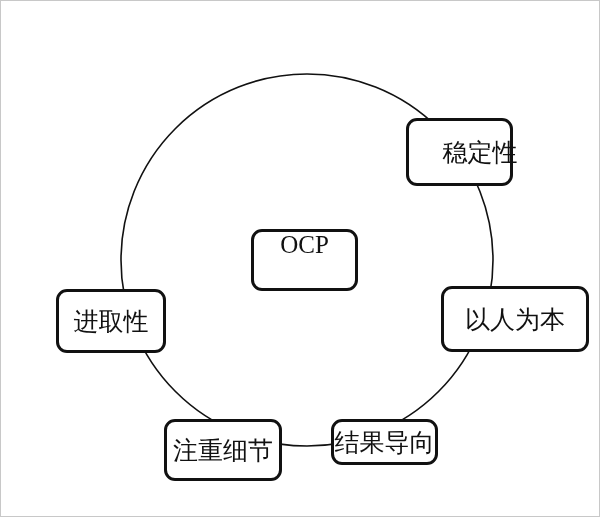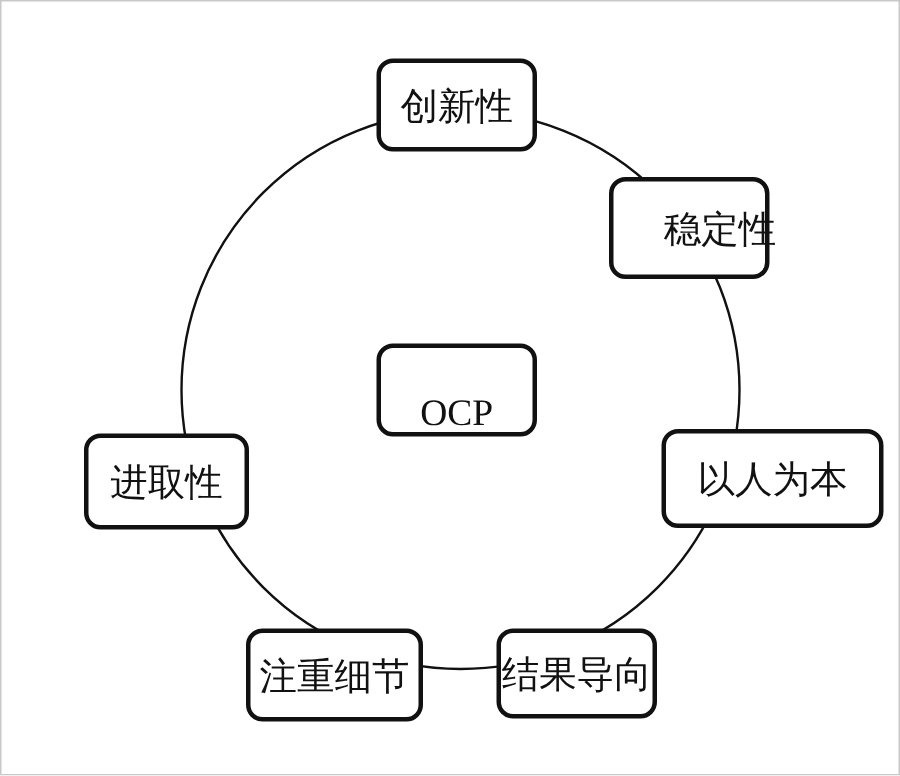--- a/index.html
+++ b/index.html
@@ -43,54 +43,51 @@
     letter-spacing: 0px;
     white-space: nowrap;
   }
   .center-node {
     position: absolute;
     box-sizing: border-box;
     background: #ffffff;
     border: 3px solid #111111;
     border-radius: 11px;
     display: flex;
-    align-items: flex-end;
+    align-items: flex-start;
     justify-content: center;
     z-index: 3;
   }
   .center-label {
     font-family: "Liberation Serif", "DejaVu Serif", serif;
     font-size: 25px;
     line-height: 1;
     color: #111111;
     white-space: nowrap;
   }
 </style>
 </head>
 <body>
 
 <div id="canvas" style="background: rgb(255, 255, 255);">
 
   <svg id="ring-svg" viewBox="0 0 600 517" xmlns="http://www.w3.org/2000/svg">
     <circle id="ring-circle" cx="306" cy="259" r="186" fill="none" stroke="#111111" stroke-width="1.6"></circle>
   </svg>
 
-  <div class="node" style="left:250px; top:38px; width:107px; height:62px;">
-    <span class="node-label">创新性</span>
-  </div>
 
   <div class="node" style="left:405px; top:117px; width:107px; height:68px;padding-left:41px;">
     <span class="node-label">稳定性</span>
   </div>
 
   <div class="node" style="left:440px; top:285px; width:148px; height:66px;">
     <span class="node-label">以人为本</span>
   </div>
 
-  <div class="node" style="left:330px; top:418px; width:107px; height:60px;">
+  <div class="node" style="left:330px; top:418px; width:107px; height:46px;">
     <span class="node-label">结果导向</span>
   </div>
 
   <div class="node" style="left:163px; top:418px; width:118px; height:62px;">
     <span class="node-label">注重细节</span>
   </div>
 
   <div class="node" style="left:55px; top:288px; width:110px; height:64px;">
     <span class="node-label">进取性</span>
   </div>

